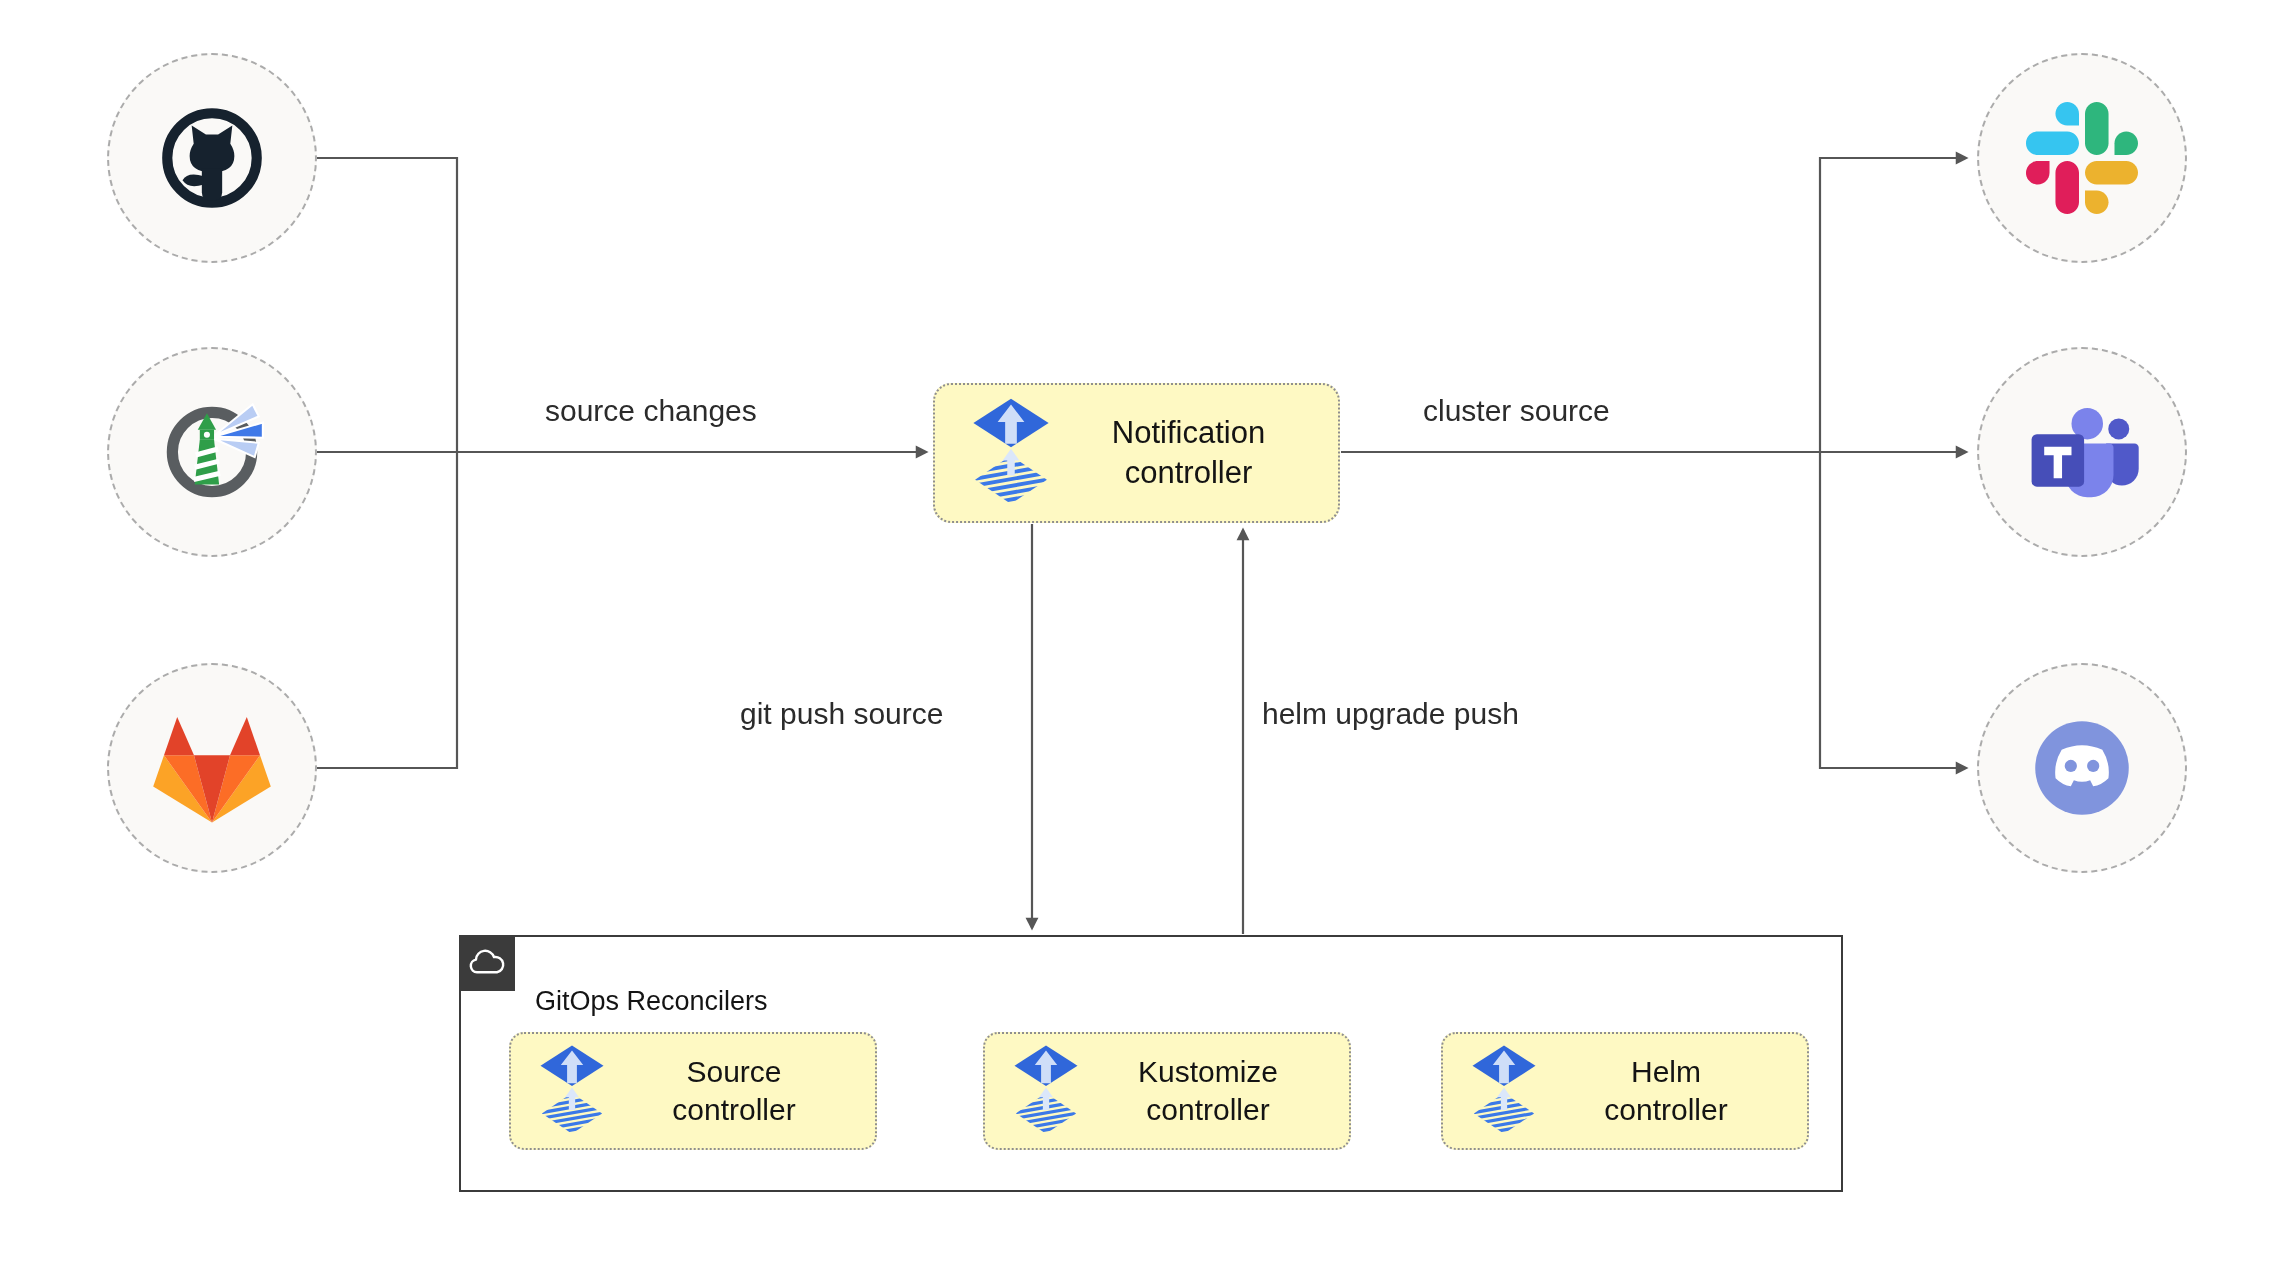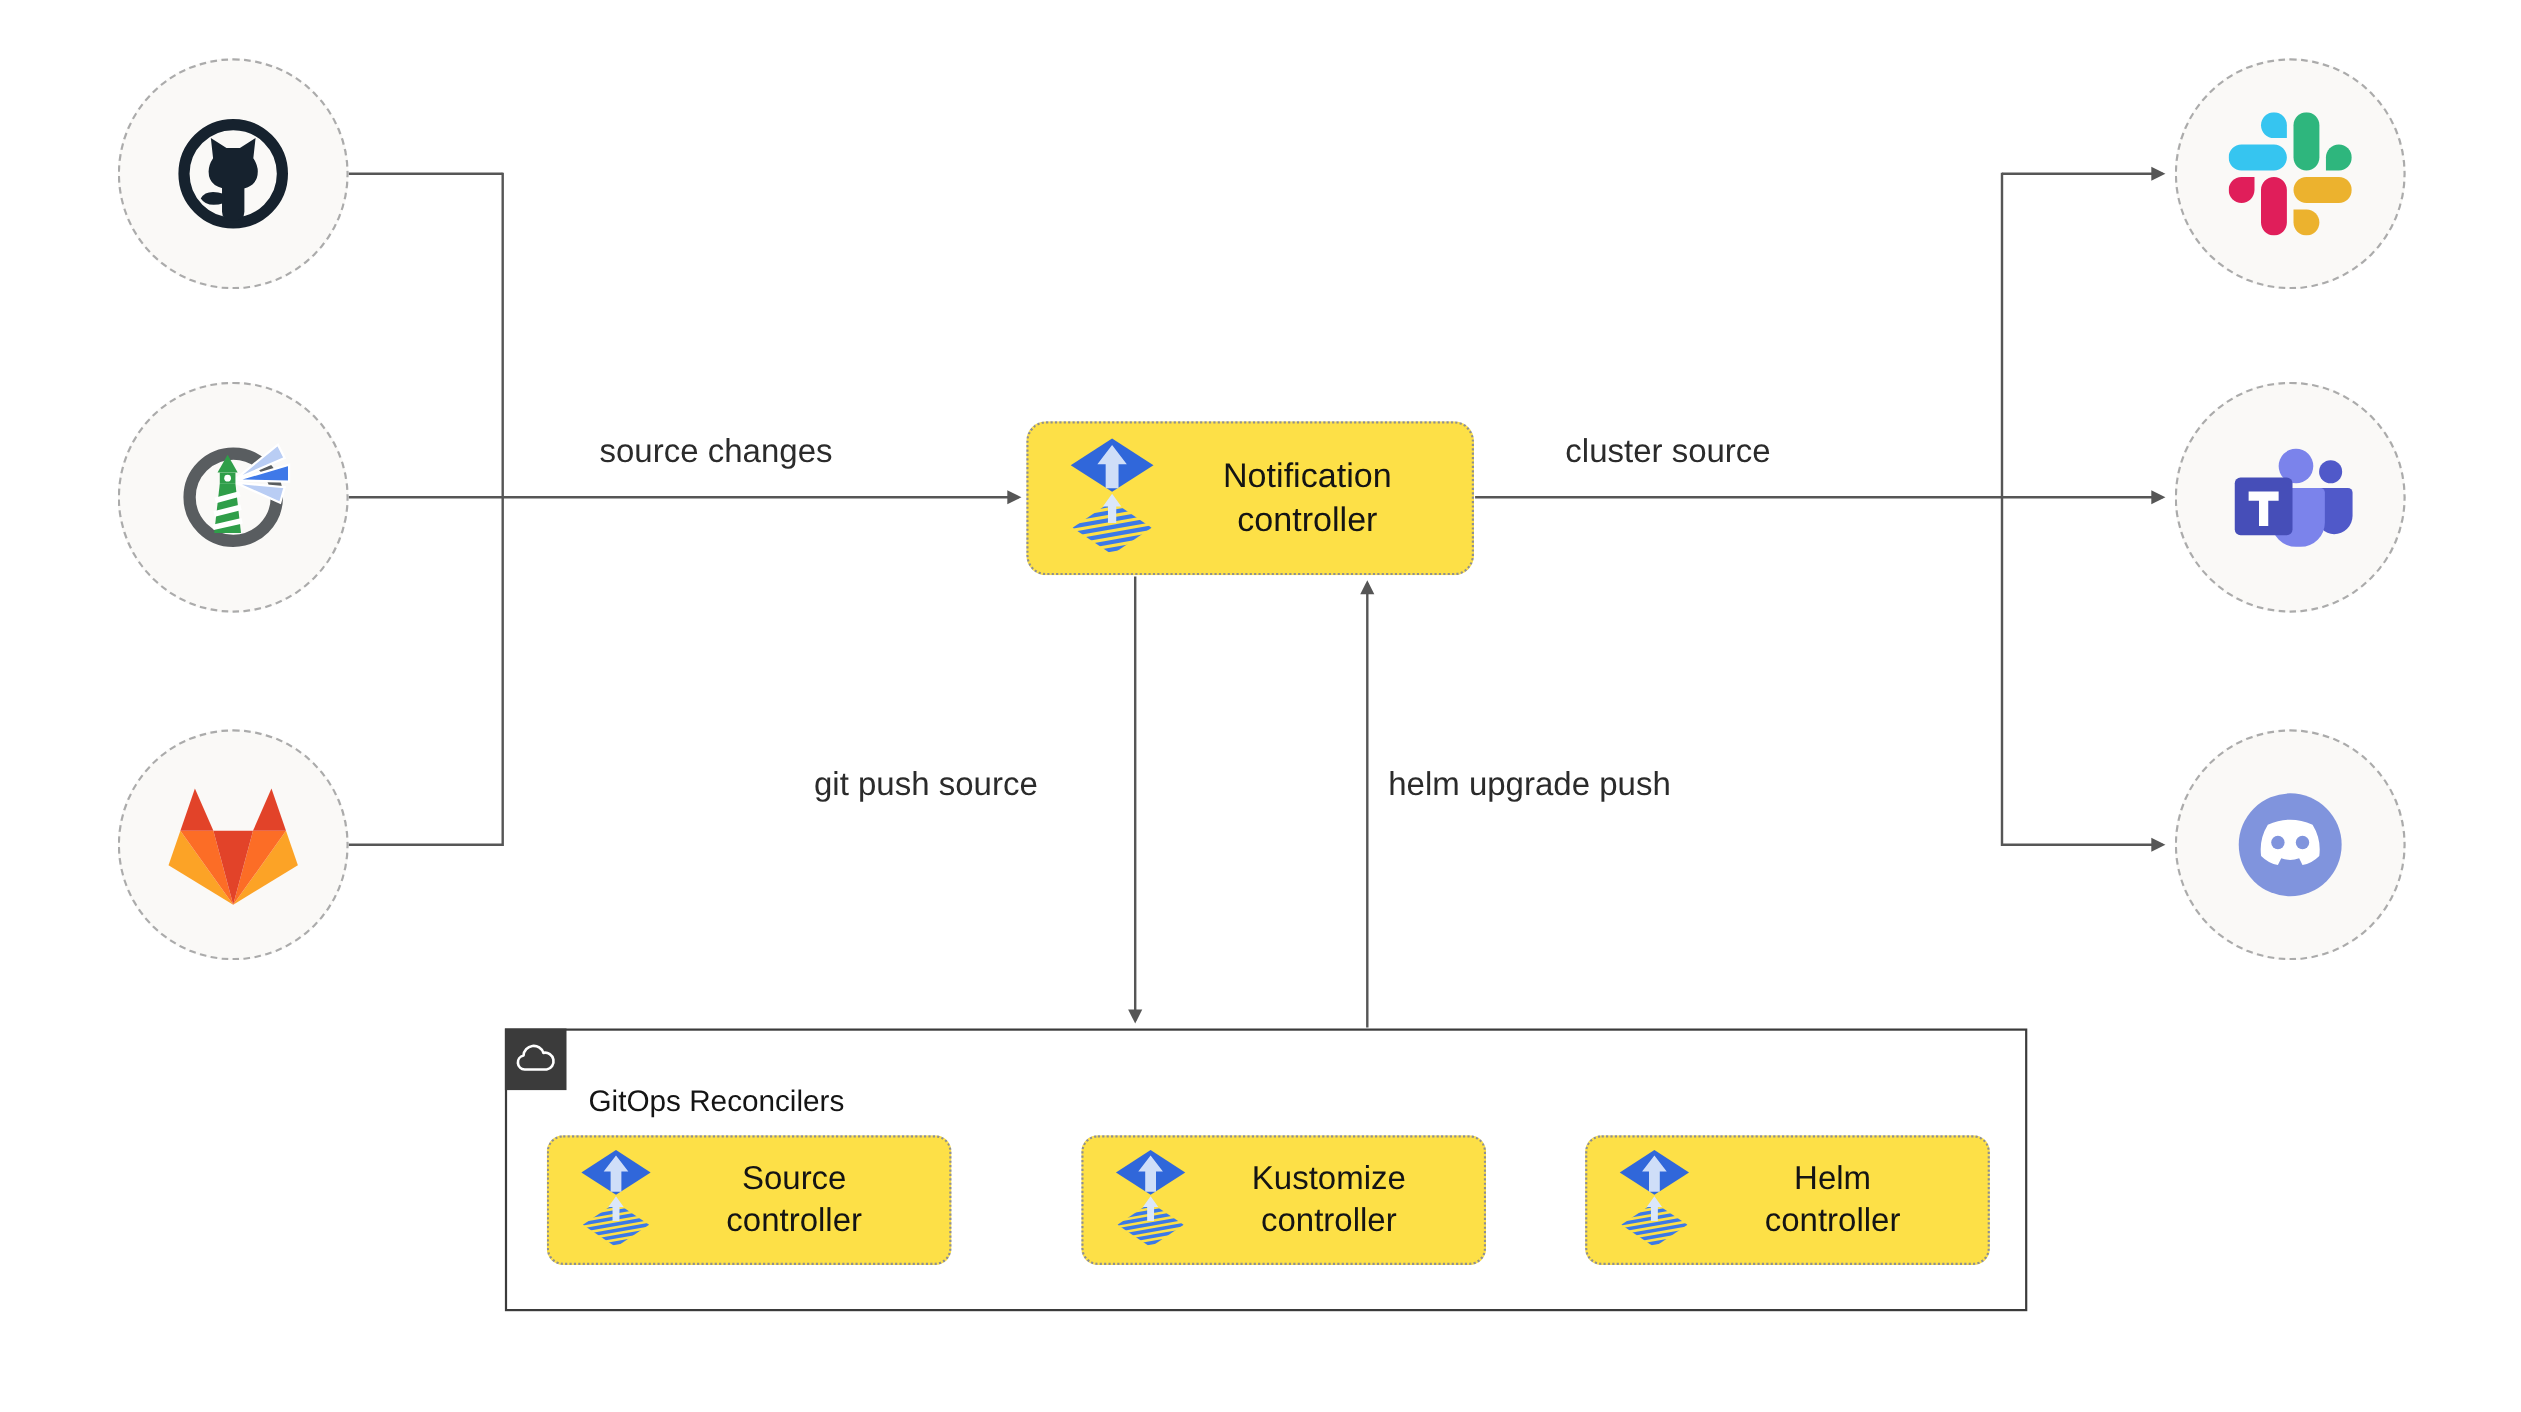--- a/index.html
+++ b/index.html
@@ -6,21 +6,21 @@
   #canvas{
     position:relative;width:2292px;height:1284px;background:#ffffff;
     font-family:"Liberation Sans", sans-serif;color:#222;overflow:hidden;
   }
   .circle-node{
     position:absolute;width:210px;height:210px;border-radius:50%;
     background:#faf9f7;border:2px dashed #ababab;
     display:flex;align-items:center;justify-content:center;box-sizing:border-box;
   }
   .ctrl-box{
-    position:absolute;background:#fde047;border:2px dotted #8f8f8f;border-radius:18px;
+    position:absolute;background:#fef9c3;border:2px dotted #8f8f8f;border-radius:18px;
     display:flex;align-items:center;box-sizing:border-box;
   }
   .ctrl-box .label{
     flex:1;text-align:center;color:#141414;line-height:1.28;padding-right:14px;
   }
   .ctrl-box .label span{display:block;}
   #notification-box{left:933px;top:383px;width:407px;height:140px;padding-left:34px;font-size:31px;}
   .recon-box{top:95px;height:118px;width:368px;padding-left:26px;font-size:30px;border-radius:15px;}
   .edge-label{
     position:absolute;font-size:30px;color:#2b2b2b;text-align:left;white-space:nowrap;
@@ -184,21 +184,21 @@
   <div class="edge-label" style="left:1262px;top:697px;width:310px;">helm upgrade push</div>
 
   <div id="gitops-box">
     <div id="gitops-corner">
       <svg class="icon" width="40" height="30" viewBox="0 0 56 42">
         <use href="#cloud-sym"></use>
       </svg>
     </div>
     <div id="gitops-title">GitOps Reconcilers</div>
 
-    <div class="ctrl-box recon-box" style="left:36px;">
+    <div class="ctrl-box recon-box" style="left:48px;">
       <svg class="icon" width="70" height="94" viewBox="0 0 100 134">
           <use href="#flux-sym"></use>
         </svg>
       <div class="label">
         <span>Source</span>
         <span>controller</span>
       </div>
     </div>
 
     <div class="ctrl-box recon-box" style="left:522px;">

